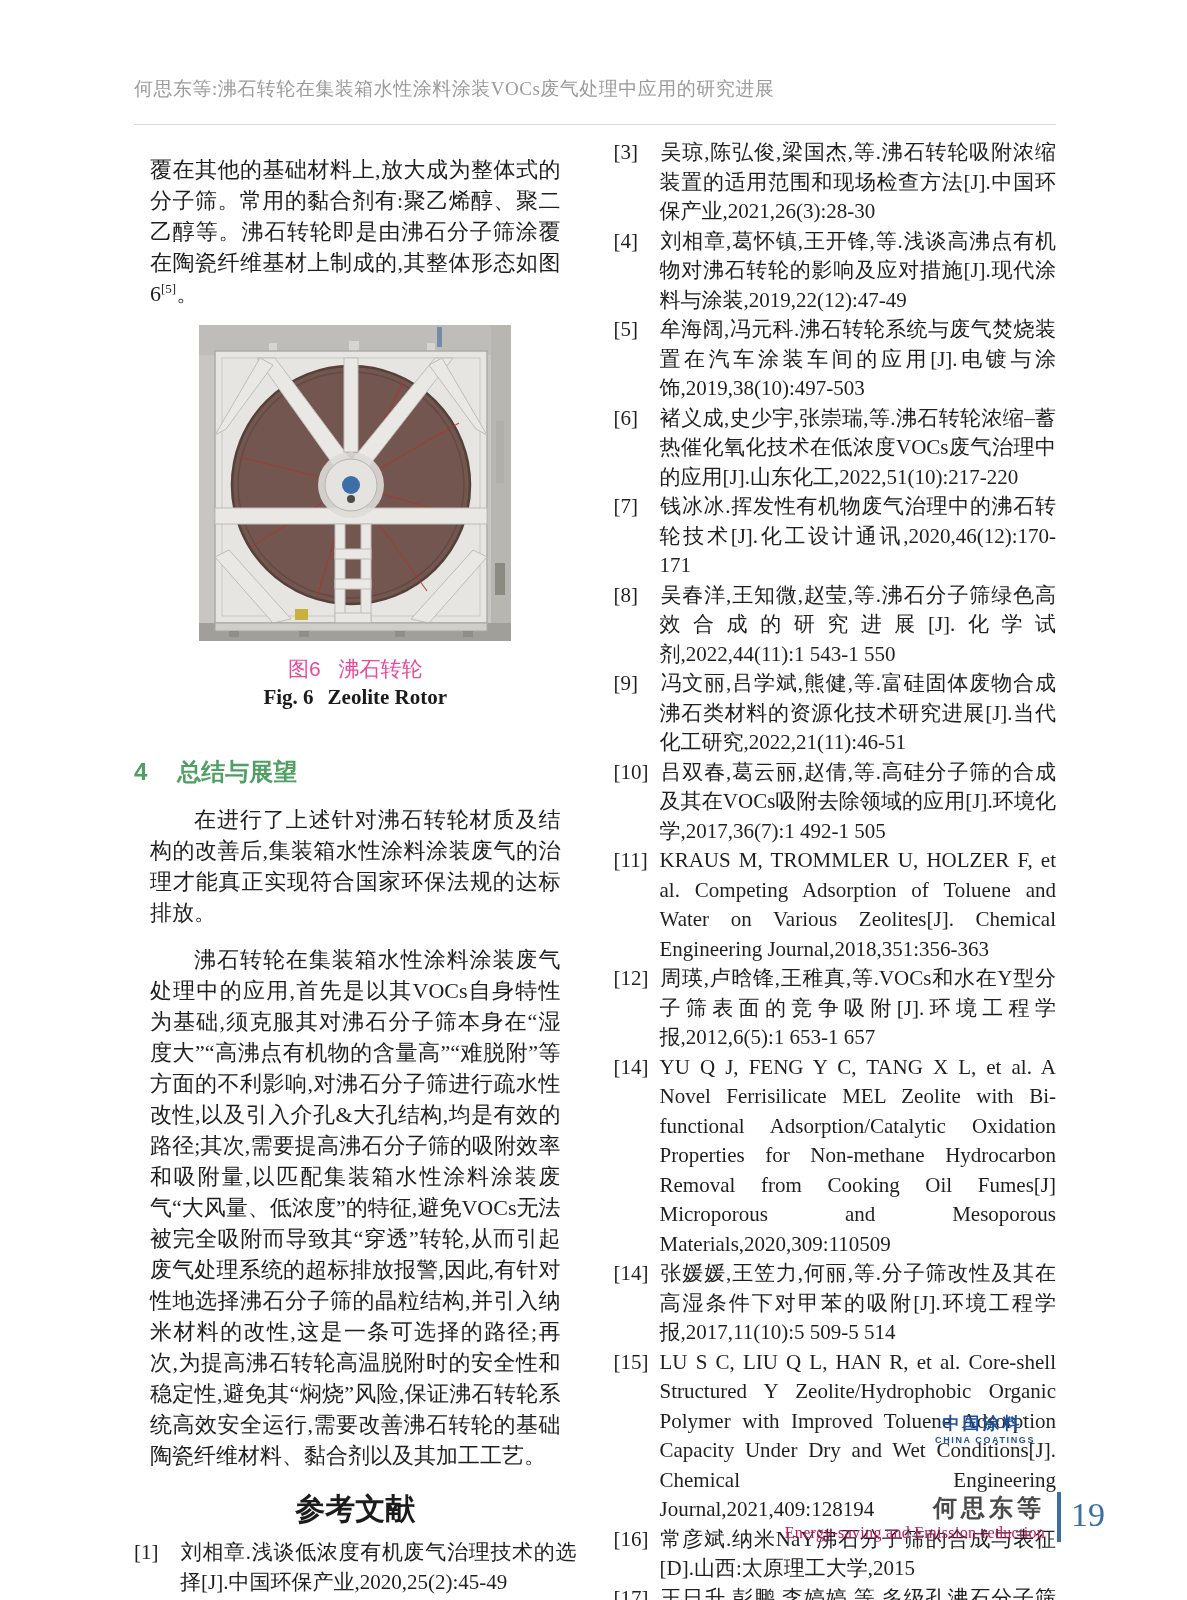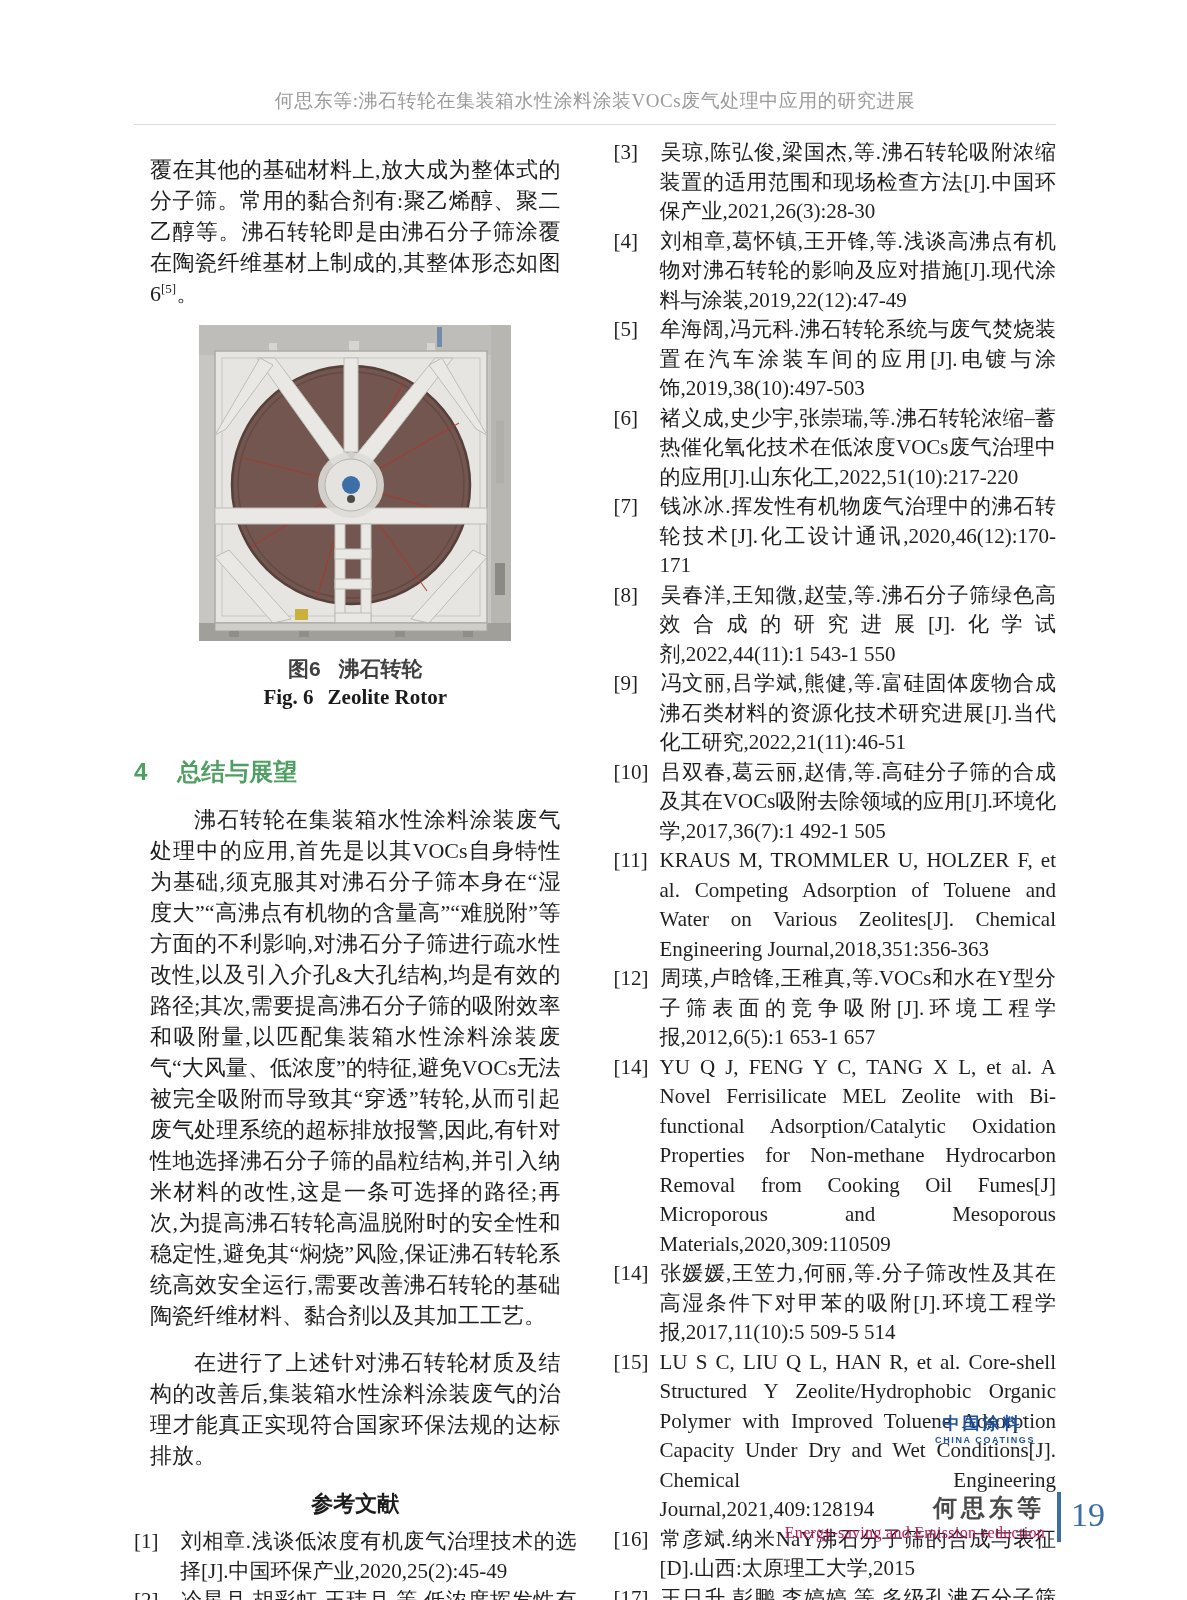--- a/index.html
+++ b/index.html
@@ -6,22 +6,22 @@
   .page{
     position:relative;
     width:1187px;height:1600px;
     background:#ffffff;
     overflow:hidden;
     font-family:"Liberation Serif","DejaVu Serif",serif;
     color:#1f1f1f;
   }
   
   .running-head{
-    position:absolute;top:88px;left:134px;width:922px;
-    text-align:center;
+    position:absolute;top:76px;left:134px;width:922px;
+    text-align:left;
     font-size:19px;color:#9b9b9b;
     letter-spacing:0.5px;
   }
   .head-rule{
     position:absolute;top:124px;left:134px;width:922px;
     border-top:1.5px solid #d9d9d9;
   }
   
   .columns{
     position:absolute;top:138px;left:134px;width:922px;
@@ -35,41 +35,41 @@
     text-justify:inter-ideograph;
   }
   .para sup{font-size:13px;line-height:0;}
   .indent{text-indent:2em;}
   
   .figure-wrap{width:312px;margin:16px auto 10px auto;}
   .figure-wrap svg{display:block;}
   .cap-cn{
     margin:14px 0 2px 0;text-align:center;
     font-family:"Liberation Sans","DejaVu Sans",sans-serif;
-    font-weight:bold;font-size:21px;color:#404040;
+    font-weight:normal;font-size:21px;color:#ec4899;
   }
   .cap-cn .cap-label{margin-right:18px;}
   .cap-en{
     margin:2px 0 0 0;text-align:center;
     font-weight:bold;font-size:21px;color:#1b1b1b;
   }
   .cap-en .cap-label{margin-right:14px;}
   
   .section-heading{
     margin:46px 0 16px 0;
     font-family:"Liberation Sans","DejaVu Sans",sans-serif;
     font-weight:bold;font-size:24px;
     color:#4f9e62;
   }
   .section-heading .sec-num{margin-right:30px;}
   
   .ref-heading{
     margin:18px 0 8px 0;text-align:center;
     font-family:"Liberation Sans","DejaVu Sans",sans-serif;
-    font-weight:bold;font-size:22px;color:#1b1b1b;
+    font-weight:bold;font-size:30px;color:#1b1b1b;
   }
   .ref{
     margin:0;
     font-size:21px;line-height:29.5px;
     text-align:justify;text-justify:inter-ideograph;
     padding-left:46px;text-indent:-46px;
   }
   .ref .rid{display:inline-block;width:46px;text-indent:0;}
   
   .logo{
@@ -182,22 +182,22 @@
           <rect x="96" y="284" width="13" height="11" fill="#c9b13e"></rect>
         </svg>
       </div>
 
       <p class="cap-cn"><span class="cap-label">图6</span><span>沸石转轮</span></p>
       <p class="cap-en"><span class="cap-label">Fig. 6</span><span>Zeolite Rotor</span></p>
 
       <h2 class="section-heading"><span class="sec-num">4</span><span>总结与展望</span></h2>
 
       <div></div>
+      <p class="para indent">在进行了上述针对沸石转轮材质及结构的改善后,集装箱水性涂料涂装废气的治理才能真正实现符合国家环保法规的达标排放。</p>
       <p class="para indent">沸石转轮在集装箱水性涂料涂装废气处理中的应用,首先是以其VOCs自身特性为基础,须克服其对沸石分子筛本身在“湿度大”“高沸点有机物的含量高”“难脱附”等方面的不利影响,对沸石分子筛进行疏水性改性,以及引入介孔&amp;大孔结构,均是有效的路径;其次,需要提高沸石分子筛的吸附效率和吸附量,以匹配集装箱水性涂料涂装废气“大风量、低浓度”的特征,避免VOCs无法被完全吸附而导致其“穿透”转轮,从而引起废气处理系统的超标排放报警,因此,有针对性地选择沸石分子筛的晶粒结构,并引入纳米材料的改性,这是一条可选择的路径;再次,为提高沸石转轮高温脱附时的安全性和稳定性,避免其“焖烧”风险,保证沸石转轮系统高效安全运行,需要改善沸石转轮的基础陶瓷纤维材料、黏合剂以及其加工工艺。</p>
-      <p class="para indent">在进行了上述针对沸石转轮材质及结构的改善后,集装箱水性涂料涂装废气的治理才能真正实现符合国家环保法规的达标排放。</p>
 
       <h3 class="ref-heading">参考文献</h3>
 
       <div>
 
           <p class="ref"><span class="rid">[1]</span><span>刘相章.浅谈低浓度有机废气治理技术的选择[J].中国环保产业,2020,25(2):45-49</span></p>
 
           <p class="ref"><span class="rid">[2]</span><span>冷星月,胡彩虹,王玮月,等.低浓度挥发性有机物吸附浓缩材料的研究进展[J].化工进展,2020,39(S2):336-345</span></p>
         </div>
     </div>

